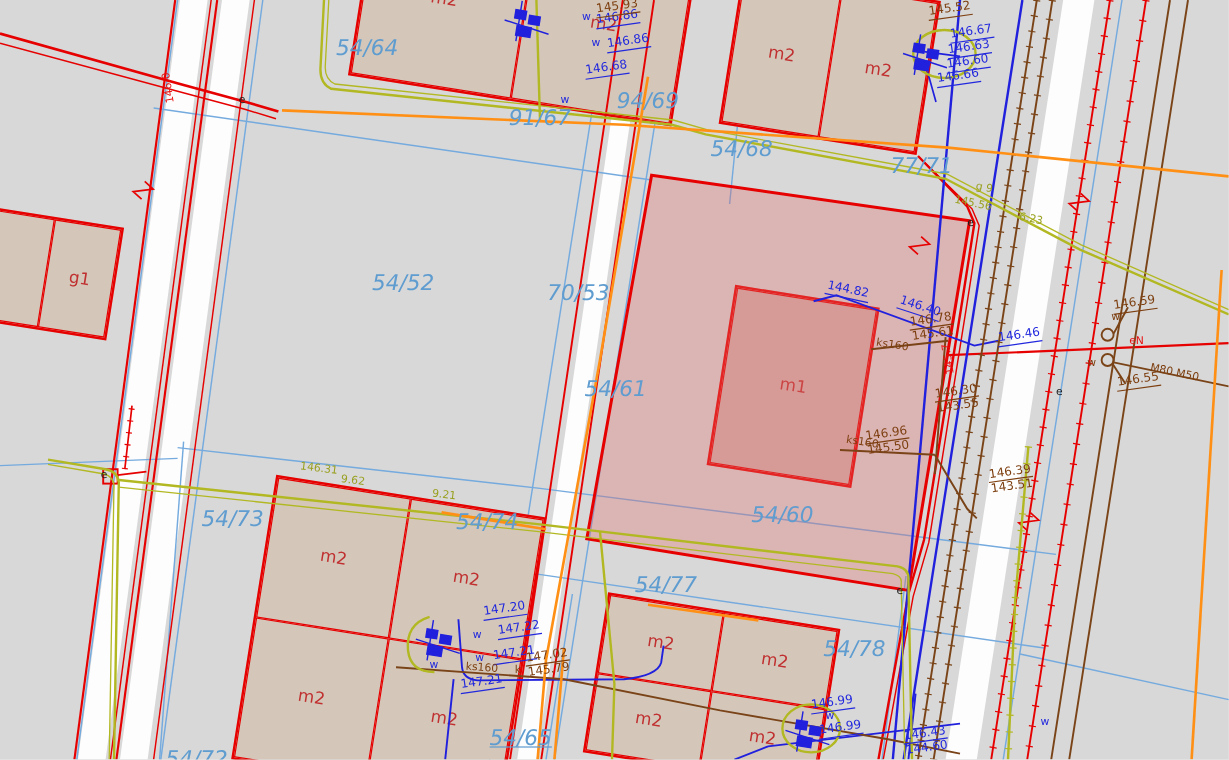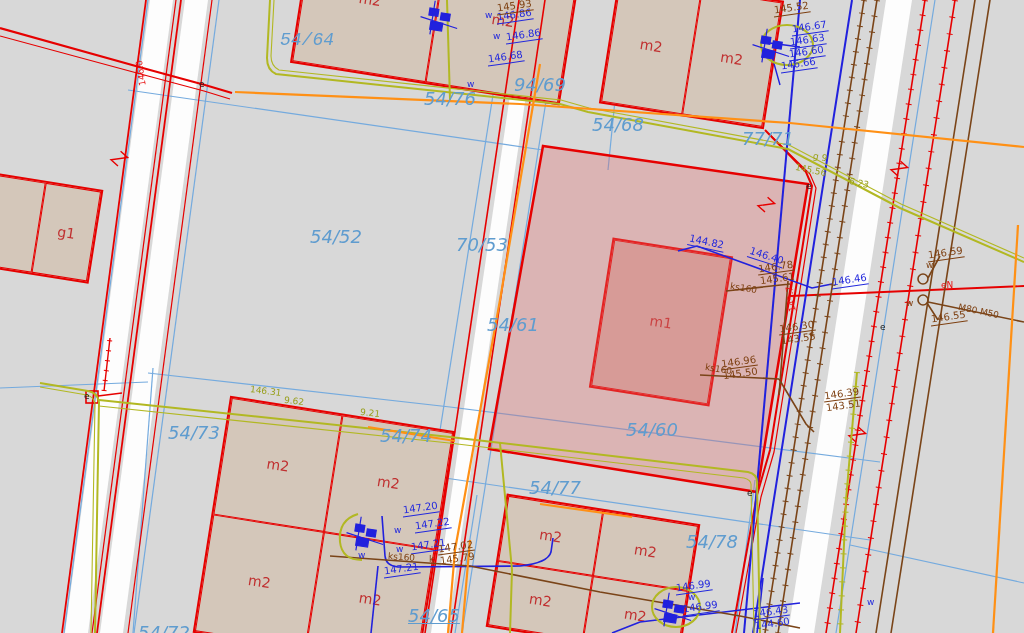--- a/index.html
+++ b/index.html
@@ -212,22 +212,22 @@
           <rect x="3" y="13" width="12" height="8"></rect>
           <path fill="none" d="M-8,10 L30,16 M4,-8 L4,26"></path>
         </g>
     </g>
   </svg>
 
   <div class="lbl-layer">
 
     <div>
 
-    <div class="plabel" style="left: 280px; top: 30px; font-family: Liberation Mono, monospace;">54/64</div>
-        <div class="plabel" style="left: 424px; top: 88px;">54/76</div>
+    <div class="plabel" style="left: 280px; top: 30px;">54/64</div>
+        <div class="plabel" style="left: 424px; top: 88px;">91/67</div>
         <div class="plabel" style="left: 514px; top: 74px;">94/69</div>
         <div class="plabel" style="left: 592px; top: 114px; font-style: italic;">54/68</div>
         <div class="plabel" style="left: 742px; top: 128px;">77/71</div>
         <div class="plabel" style="left: 310px; top: 226px;">54/52</div>
         <div class="plabel" style="left: 456px; top: 234px;">70/53</div>
         <div class="plabel" style="left: 487px; top: 314px;">54/61</div>
         <div class="plabel" style="left: 626px; top: 419px;">54/60</div>
         <div class="plabel" style="left: 168px; top: 422px;">54/73</div>
         <div class="plabel" style="left: 380px; top: 425px; font-style: italic;">54/74</div>
         <div class="plabel" style="left: 494px; top: 477px; margin-left: 35px;">54/77</div>

